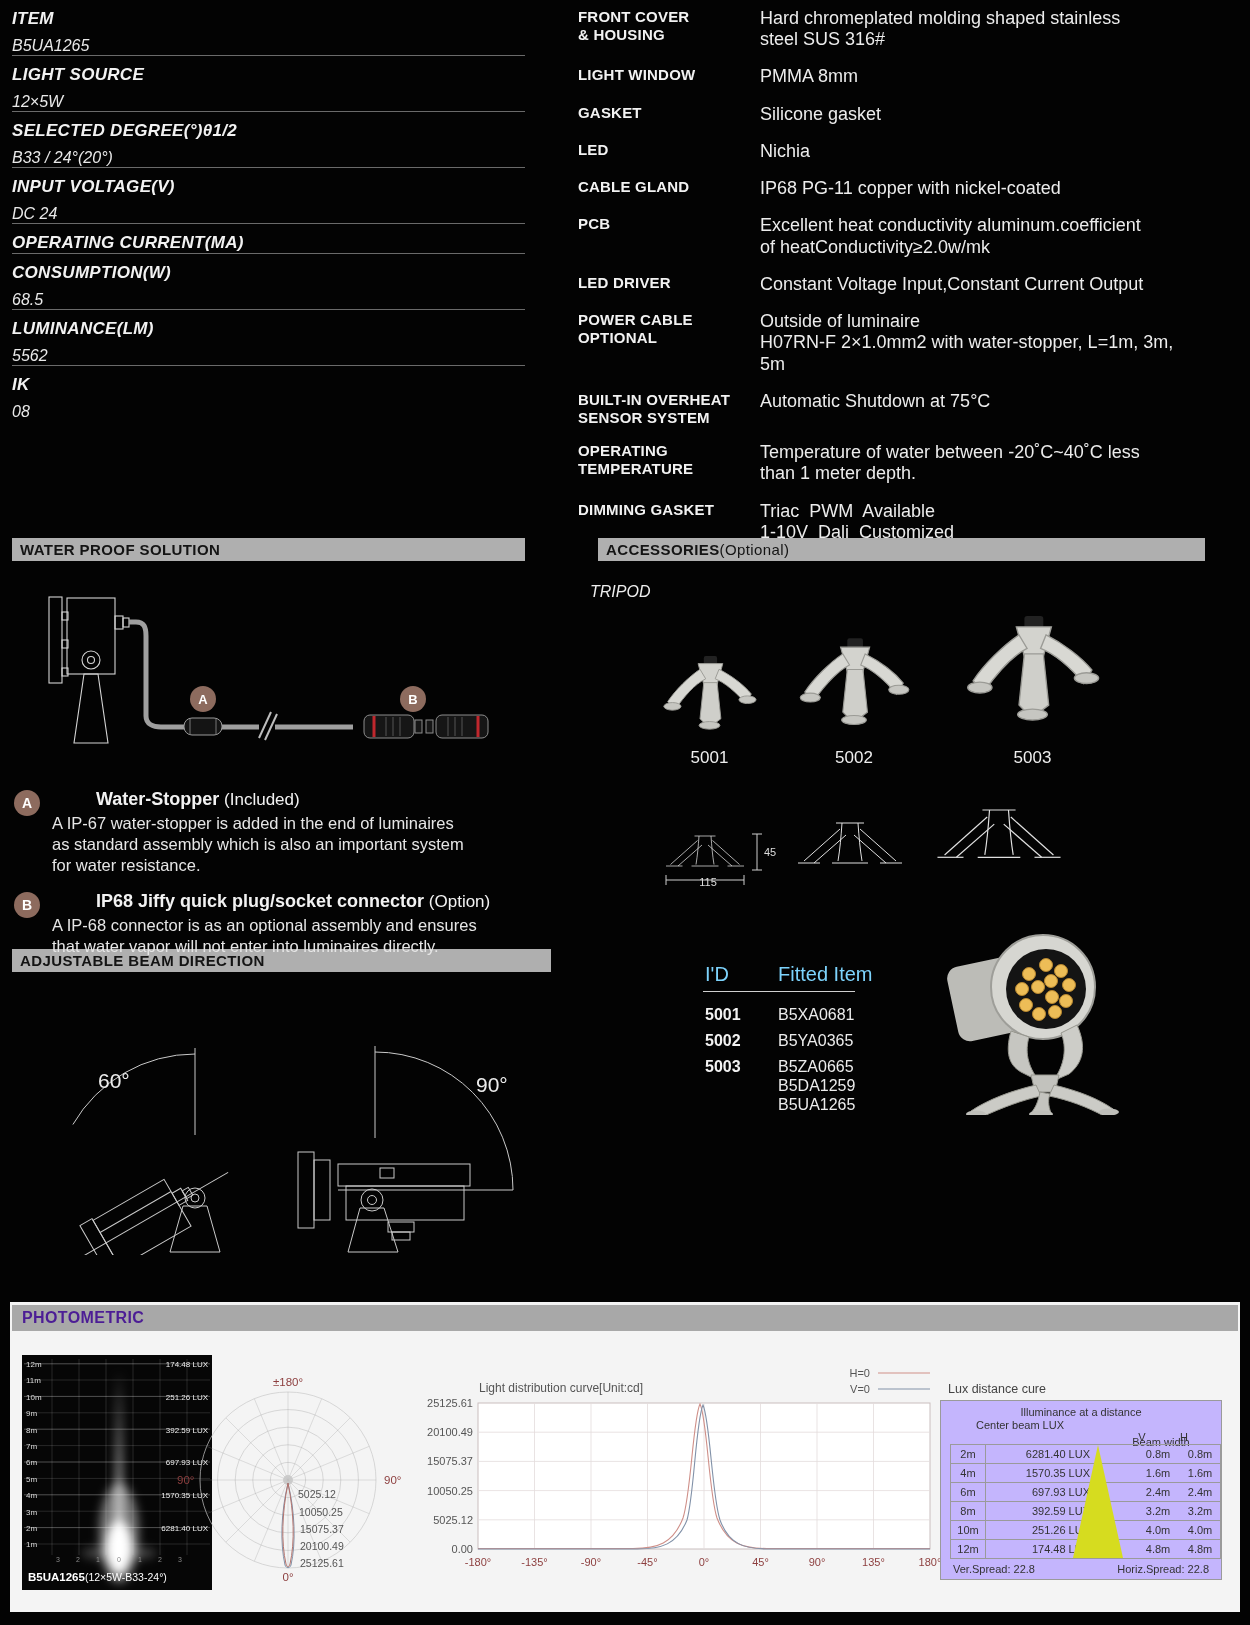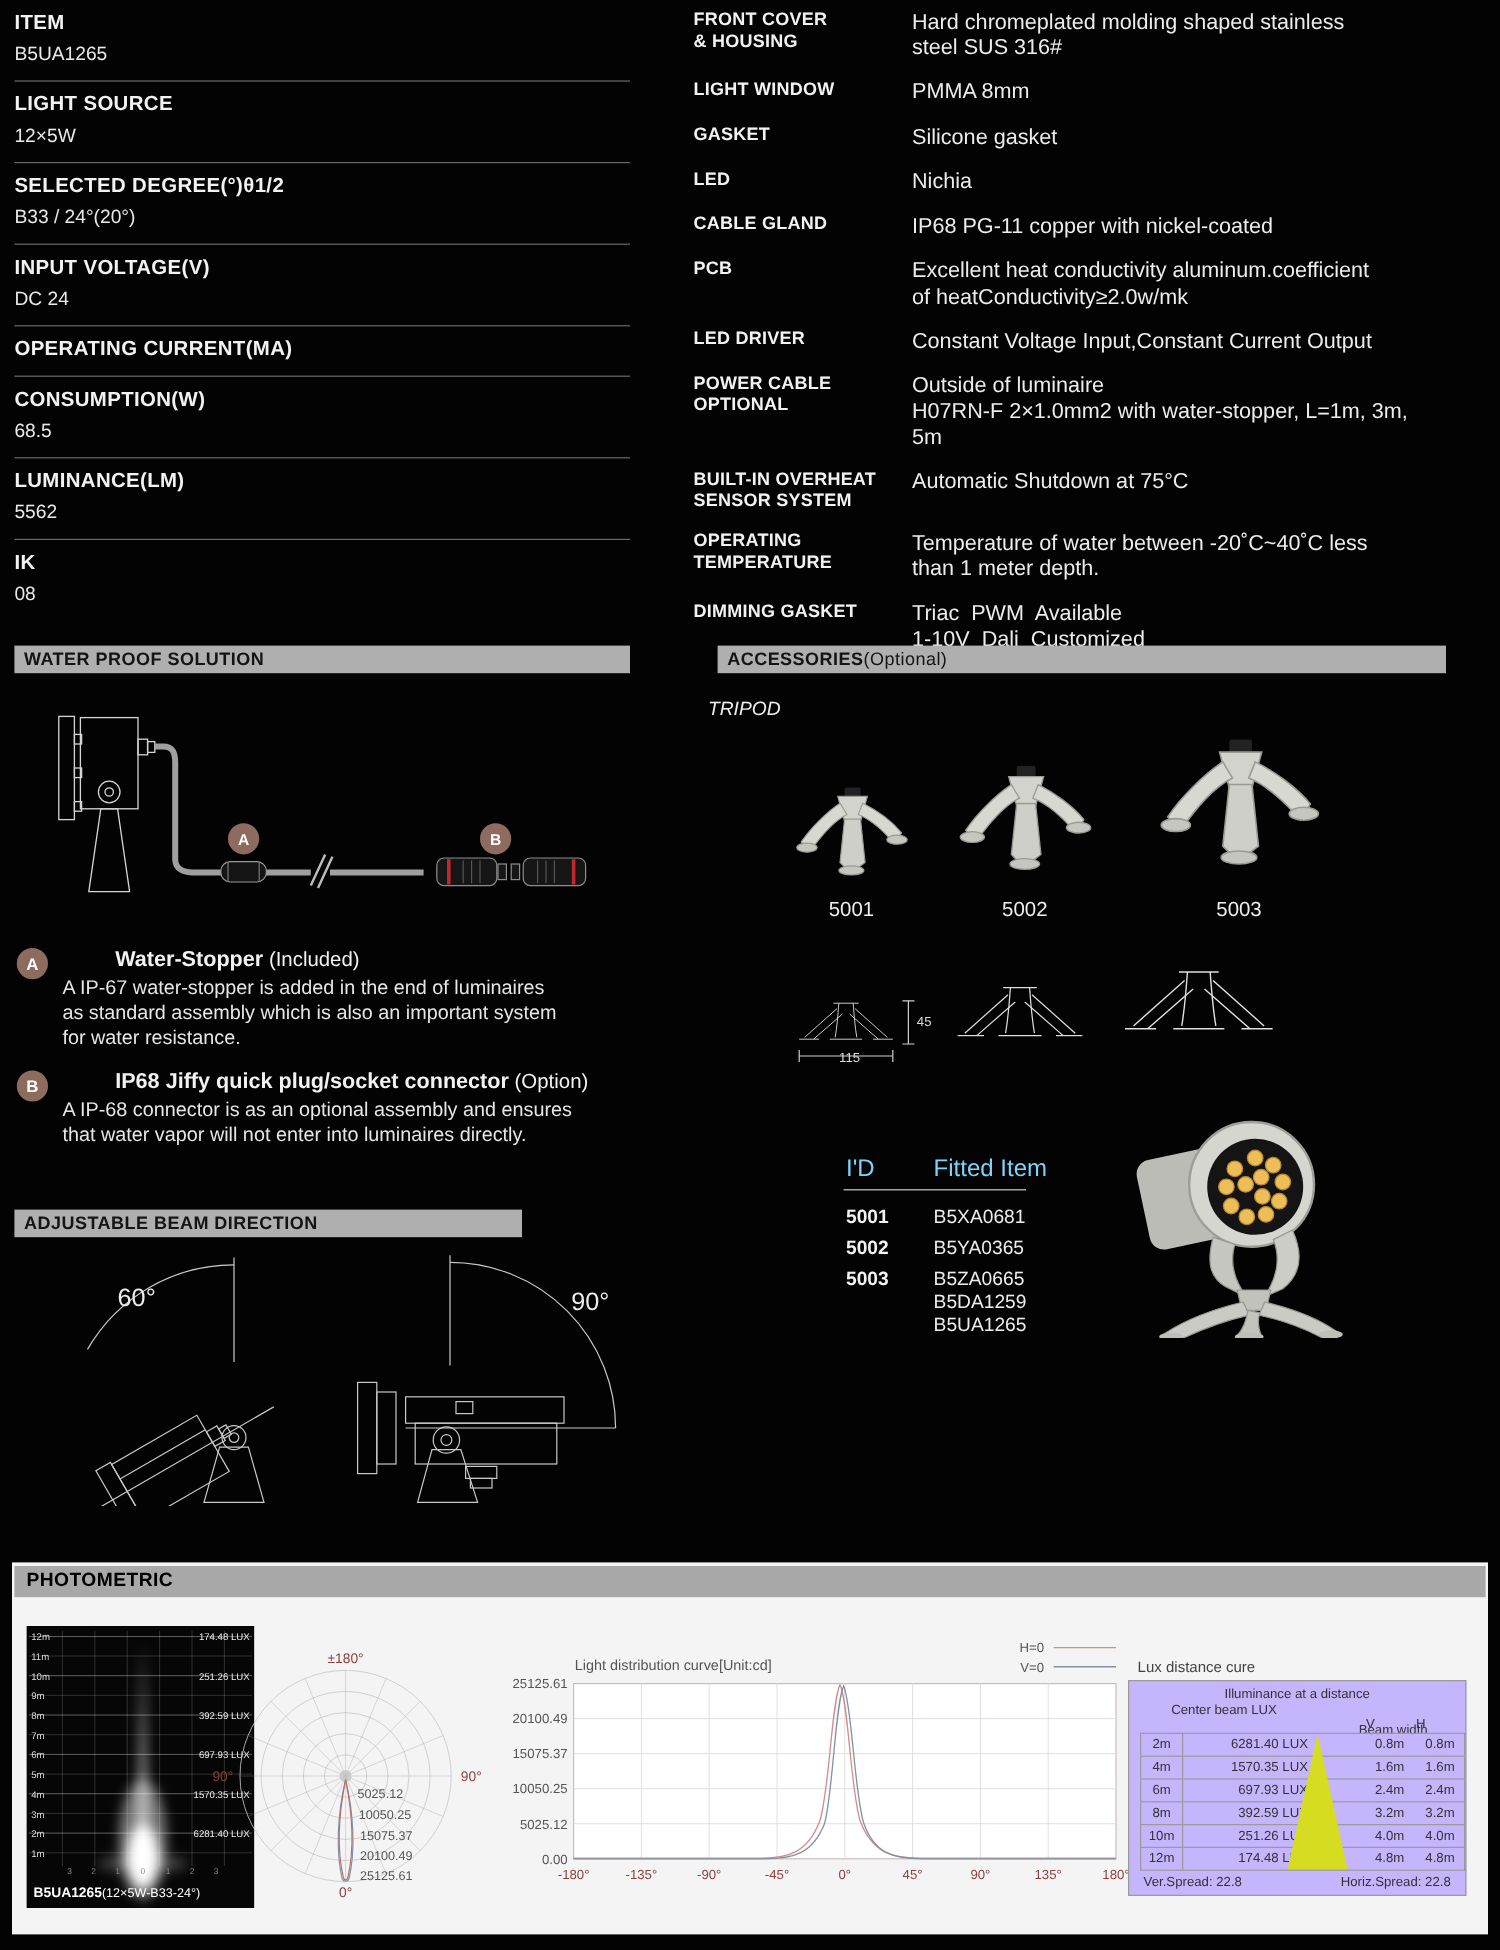--- a/index.html
+++ b/index.html
@@ -1,21 +1,21 @@
 <!DOCTYPE html>
 <html><head>
 <meta charset="utf-8">
 <style>
   html,body{margin:0;padding:0;background:#000;}
   #page{position:relative;width:1250px;height:1625px;background:#030303;overflow:hidden;
         font-family:"Liberation Sans",sans-serif;color:#f2f2f2;}
   .ml{white-space:pre-wrap;}
   
   #specsL{position:absolute;left:12px;top:0;width:513px;}
-  .lrow{padding-top:9px;border-bottom:1px solid #6a6a6a;padding-bottom:12px;}
+  .lrow{padding-top:9px;border-bottom:1px solid #6a6a6a;font-style:italic;}
   .lrow:last-child{border-bottom:none;}
   .llabel{font-weight:bold;font-size:17px;letter-spacing:.3px;}
   .lvalue{font-size:16px;margin-top:8px;color:#e9e9e9;font-weight:400;}
   
   #specsR{position:absolute;left:578px;top:8px;width:640px;}
   .rrow{display:flex;margin-bottom:16px;}
   .rlabel{width:182px;font-weight:bold;font-size:15px;line-height:1.18;letter-spacing:.2px;flex:none;}
   .rvalue{font-size:18px;line-height:1.18;color:#ececec;width:440px;}
   
   .bar{position:absolute;height:23px;background:#afafaf;color:#141414;font-weight:bold;
@@ -30,21 +30,21 @@
   .abs{position:absolute;}
   
   .modelLbl{position:absolute;text-align:center;font-size:17px;color:#eee;}
   .dimLbl{position:absolute;font-size:11px;color:#ddd;}
   #fitted .hdr{font-size:20px;color:#7dd3fc;}
   #fitted .id{font-weight:bold;font-size:16px;}
   #fitted .it{font-size:16px;color:#ececec;}
   
   #photo{position:absolute;left:10px;top:1302px;width:1230px;height:310px;background:#f4f4f4;color:#222;}
   #photoBar{position:absolute;left:2px;top:3px;width:1226px;height:26px;background:#a8a8a8;
-            color:#000000;font-weight:bold;font-size:16px;line-height:26px;padding-left:10px;box-sizing:border-box;letter-spacing:.4px;}
+            color:#4c1d95;font-weight:bold;font-size:16px;line-height:26px;padding-left:10px;box-sizing:border-box;letter-spacing:.4px;}
   .axisred{fill:#8d3f3f;}
   .gridg{stroke:#c9c9c9;stroke-width:.7;fill:none;}
   svg text{font-family:"Liberation Sans",sans-serif;}
   
   #luxLbl{position:absolute;left:938px;top:80px;font-size:12.5px;color:#444;}
   #luxBox{position:absolute;left:930px;top:98px;width:282px;height:180px;background:#c4b5fd;border:1px solid #9a9a9a;box-sizing:border-box;font-size:11px;color:#333;}
   #luxBox .h1{position:absolute;left:0;top:5px;width:100%;text-align:center;}
   #luxBox .h2a{position:absolute;left:14px;top:18px;width:130px;text-align:center;}
   #luxBox .h2b{position:absolute;left:170px;top:35px;width:100px;text-align:center;}
   #luxBox .hv{position:absolute;left:186px;top:30px;width:30px;text-align:center;}
@@ -152,21 +152,21 @@
       </div>
     <div class="rrow">
         <div class="rlabel ml">DIMMING GASKET</div>
         <div class="rvalue ml">Triac  PWM  Available
 1-10V  Dali  Customized</div>
       </div>
   </div>
 
   <div class="bar" style="left:12px;top:538px;width:513px;"><span>WATER PROOF SOLUTION</span></div>
   <div class="bar" style="left:598px;top:538px;width:607px;"><span>ACCESSORIES</span><span class="thin">(Optional)</span></div>
-  <div class="bar" style="left:12px;top:1008px;width:423px;"><span>ADJUSTABLE BEAM DIRECTION</span></div>
+  <div class="bar" style="left:12px;top:949px;width:539px;"><span>ADJUSTABLE BEAM DIRECTION</span></div>
 
   <svg class="abs" style="left:12px;top:560px;" width="513" height="195" viewBox="0 0 513 195">
     <g stroke="#d4d4d4" stroke-width="1.1" fill="none">
       <rect x="37" y="37" width="13" height="86"></rect>
       <rect x="50" y="52" width="6" height="8"></rect>
         <rect x="50" y="80" width="6" height="8"></rect>
         <rect x="50" y="108" width="6" height="8"></rect>
       <rect x="55" y="38" width="48" height="76"></rect>
       <rect x="103" y="56" width="8" height="13"></rect>
         <rect x="111" y="58" width="6" height="9"></rect>

